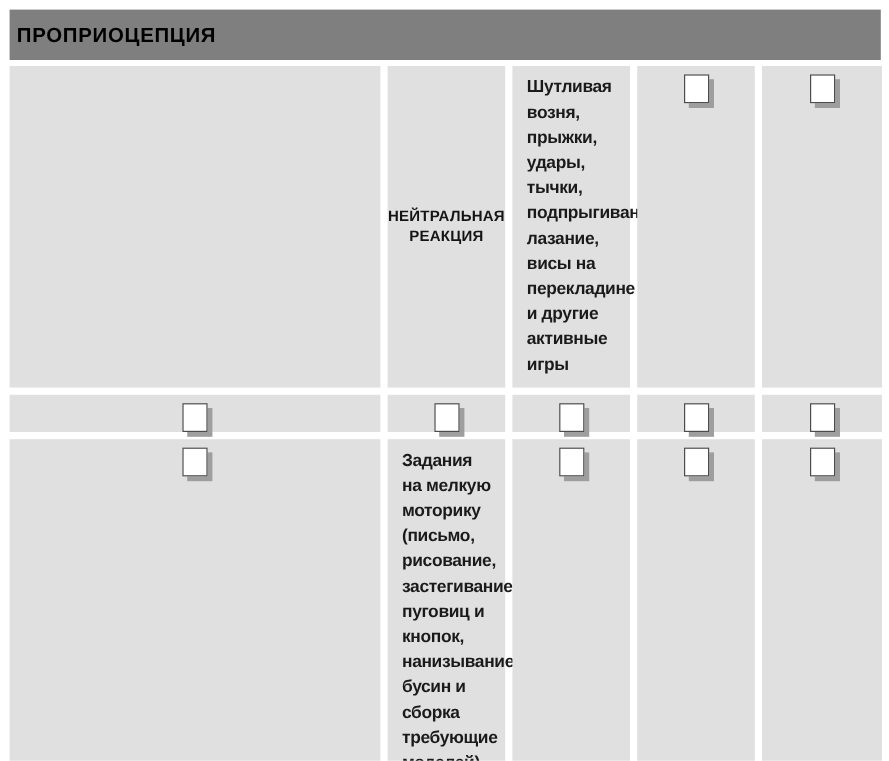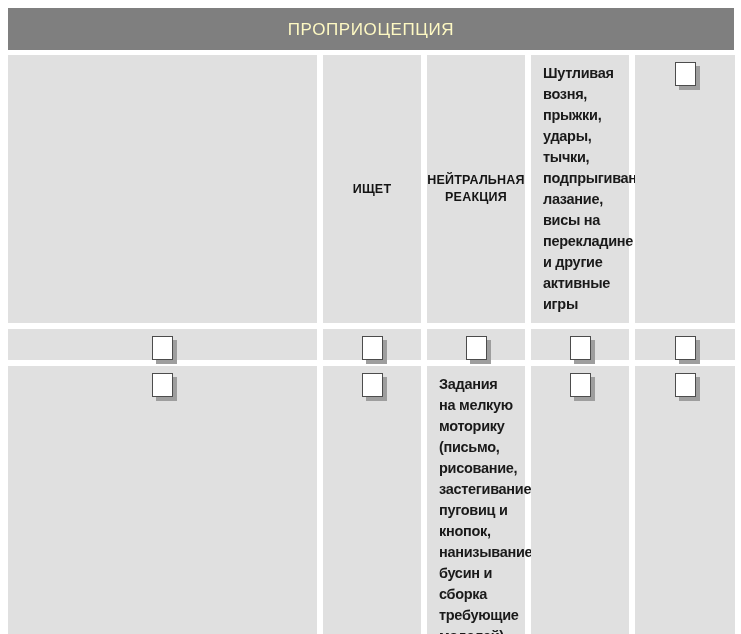--- a/index.html
+++ b/index.html
@@ -16,23 +16,23 @@
     width: 741px; height: 634px;
     overflow: hidden;
     background: var(--page-bg);
     font-family: "Liberation Sans", sans-serif;
     color: var(--text);
   }
   .page { padding: 8px 7px 0 8px; }
 
   .title-bar {
     background: var(--header-bg);
-    color: #fef9c3;
-    text-align: center;
-    font-weight: normal;
+    color: #000000;
+    text-align: left;
+    font-weight: bold;
     font-size: 17px;
     line-height: 23px;
     letter-spacing: 0.6px;
     word-spacing: 3px;
     padding: 10px 6px 9px 6px;
     margin-bottom: 5px;
   }
 
   .grid {
     display: grid;
@@ -82,21 +82,20 @@
 
 <div class="page">
 
   <div class="title-bar">
     <div>ПРОПРИОЦЕПЦИЯ</div>
   </div>
 
   <div class="grid">
 
     <div class="cell head"></div>
-    <div class="cell head">ИЩЕТ</div>
     <div class="cell head">НЕЙТРАЛЬНАЯ РЕАКЦИЯ</div>
 
     <div class="cell label">Шутливая возня, прыжки, удары, тычки, подпрыгивания, лазание, висы на перекладине и другие активные игры</div>
     <div class="cell check-cell">
         <span class="checkbox"></span>
       </div>
     <div class="cell check-cell">
         <span class="checkbox"></span>
       </div>
     <div class="cell check-cell">

